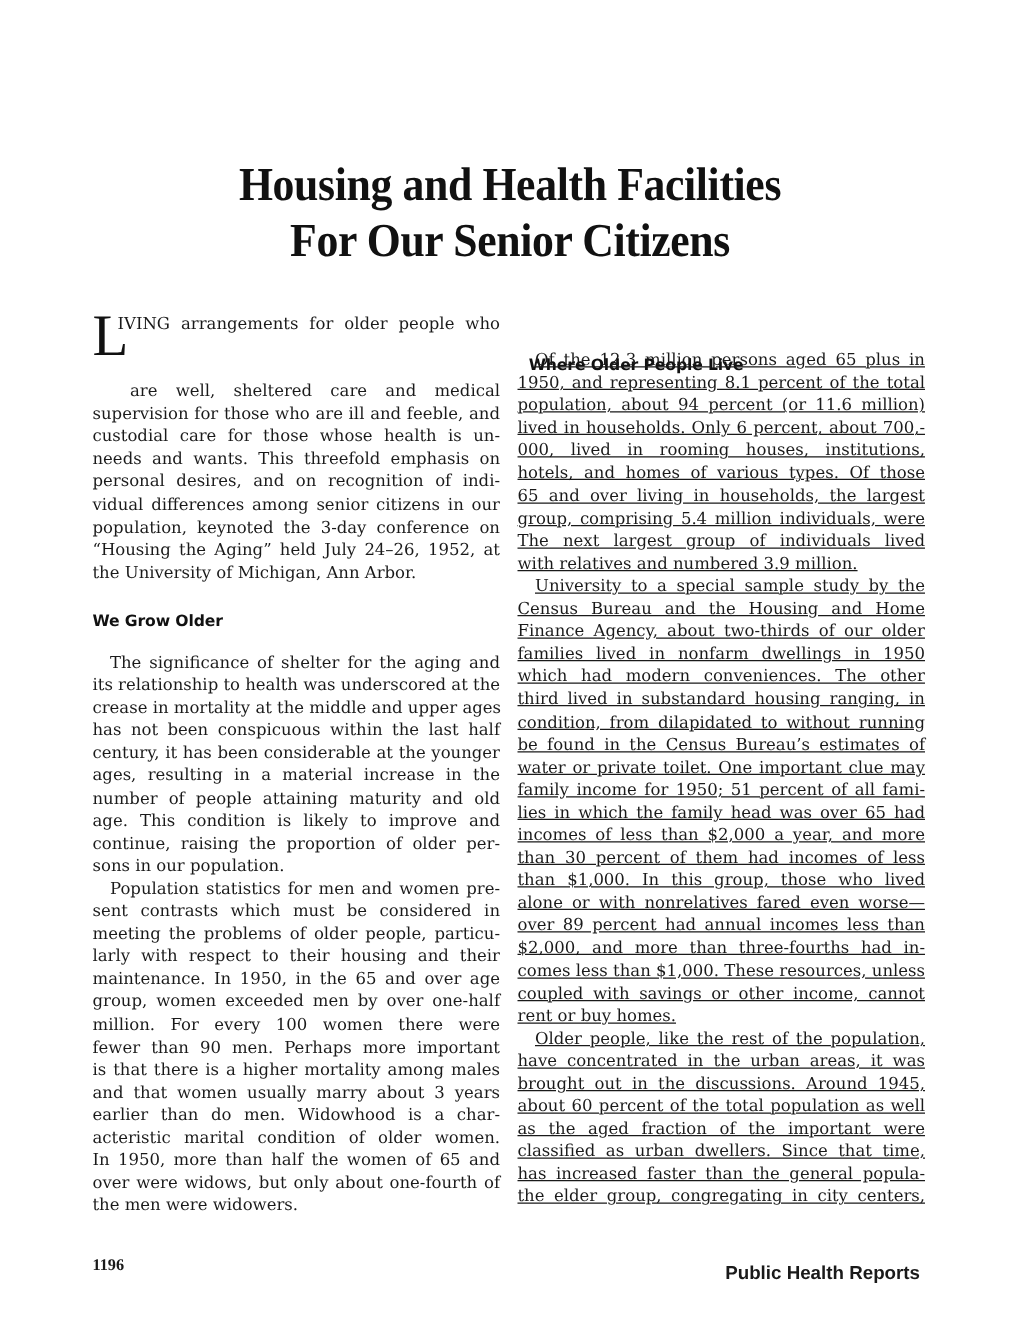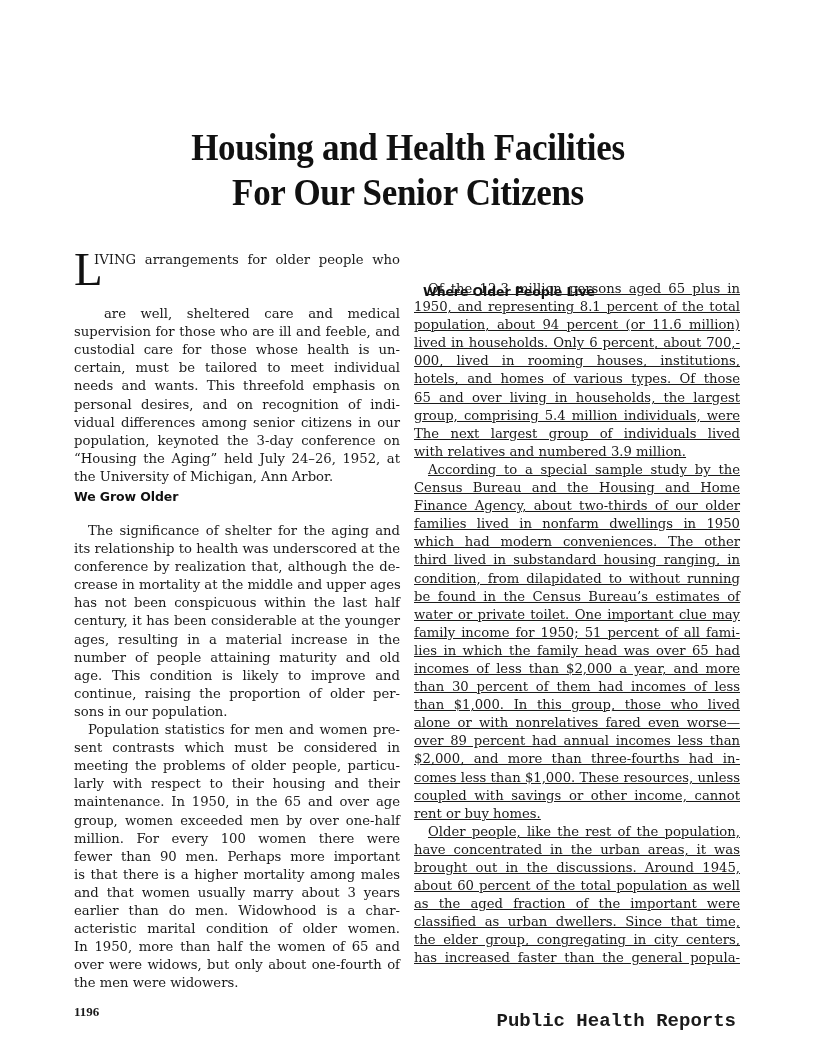--- a/index.html
+++ b/index.html
@@ -24,52 +24,50 @@
   }
   .line.dc { padding-left: 20px; }
   .line.dc2 { padding-left: 30px; margin-top: 36px; }
   .heading {
     position: absolute; font-family: "DejaVu Sans", sans-serif; font-weight: bold;
     font-size: 12.5px; letter-spacing: -0.1px; color: #111; margin-top: 28px;
   }
   .heading.h1 { left: 74px; top: 461px; }
   .heading.h2 { left: 423px; top: 256px; }
   .footer-left { position: absolute; left: 74px; top: 1004px; font-family: "Liberation Serif", serif; font-weight: bold; font-size: 13px; text-align: center; }
-  .footer-right { position: absolute; right: 80px; top: 1010px; font-family: Liberation Mono, monospace; font-weight: bold; font-size: 19px; }
+  .footer-right { position: absolute; right: 80px; top: 1010px; font-family: Liberation Sans, sans-serif; font-weight: bold; font-size: 15px; }
 </style>
 </head>
 <body>
 
 <div class="title l1">Housing and Health Facilities</div>
 <div class="title l2">For Our Senior Citizens</div>
 
 <div class="col left">
   <div class="dropcap-wrap">
     <span class="dropcap">L</span>
     <span class="line dc">IVING arrangements for older people who</span>
     <span class="line dc2">are well, sheltered care and medical</span>
     <span class="line">supervision for those who are ill and feeble, and</span>
     <span class="line">custodial care for those whose health is un-</span>
-    <span class="line">certain, must be tailored to meet individual</span>
     <span class="line">needs and wants.  This threefold emphasis on</span>
     <span class="line">personal desires, and on recognition of indi-</span>
     <span class="line">vidual differences among senior citizens in our</span>
     <span class="line">population, keynoted the 3-day conference on</span>
     <span class="line">“Housing the Aging” held July 24–26, 1952, at</span>
     <span class="line last">the University of Michigan, Ann Arbor.</span>
   </div>
 </div>
 
 <div class="heading h1">We Grow Older</div>
 
 <div class="col left" style="top:522px;">
   <div id="wgo-p1">
       <span class="line indent">The significance of shelter for the aging and</span>
       <span class="line">its relationship to health was underscored at the</span>
-      <span class="line">conference by realization that, although the de-</span>
       <span class="line">crease in mortality at the middle and upper ages</span>
       <span class="line">has not been conspicuous within the last half</span>
       <span class="line">century, it has been considerable at the younger</span>
       <span class="line">ages, resulting in a material increase in the</span>
       <span class="line">number of people attaining maturity and old</span>
       <span class="line">age.  This condition is likely to improve and</span>
       <span class="line">continue, raising the proportion of older per-</span>
       <span class="line last">sons in our population.</span>
     </div>
   <div id="wgo-p2">
@@ -100,21 +98,21 @@
       <span class="line">population, about 94 percent (or 11.6 million)</span>
       <span class="line">lived in households.  Only 6 percent, about 700,-</span>
       <span class="line">000, lived in rooming houses, institutions,</span>
       <span class="line">hotels, and homes of various types.  Of those</span>
       <span class="line">65 and over living in households, the largest</span>
       <span class="line">group, comprising 5.4 million individuals, were</span>
       <span class="line">The next largest group of individuals lived</span>
       <span class="line last">with relatives and numbered 3.9 million.</span>
     </div>
   <div id="wop-p2">
-      <span class="line indent">According to a special sample study by the</span>
+      <span class="line indent">University to a special sample study by the</span>
       <span class="line">Census Bureau and the Housing and Home</span>
       <span class="line">Finance Agency, about two-thirds of our older</span>
       <span class="line">families lived in nonfarm dwellings in 1950</span>
       <span class="line">which had modern conveniences.  The other</span>
       <span class="line">third lived in substandard housing ranging, in</span>
       <span class="line">condition, from dilapidated to without running</span>
       <span class="line">be found in the Census Bureau’s estimates of</span>
       <span class="line">water or private toilet.  One important clue may</span>
       <span class="line">family income for 1950; 51 percent of all fami-</span>
       <span class="line">lies in which the family head was over 65 had</span>
@@ -128,19 +126,19 @@
       <span class="line">coupled with savings or other income, cannot</span>
       <span class="line last">rent or buy homes.</span>
     </div>
   <div id="wop-p3">
       <span class="line indent">Older people, like the rest of the population,</span>
       <span class="line">have concentrated in the urban areas, it was</span>
       <span class="line">brought out in the discussions.  Around 1945,</span>
       <span class="line">about 60 percent of the total population as well</span>
       <span class="line">as the aged fraction of the important were</span>
       <span class="line">classified as urban dwellers.  Since that time,</span>
+      <span class="line">has increased faster than the general popula-</span>
       <span class="line">the elder group, congregating in city centers,</span>
-      <span class="line">has increased faster than the general popula-</span>
     </div>
 </div>
 
 <div class="footer-left">1196</div>
 <div class="footer-right">Public Health Reports</div>
 
 </body></html>

